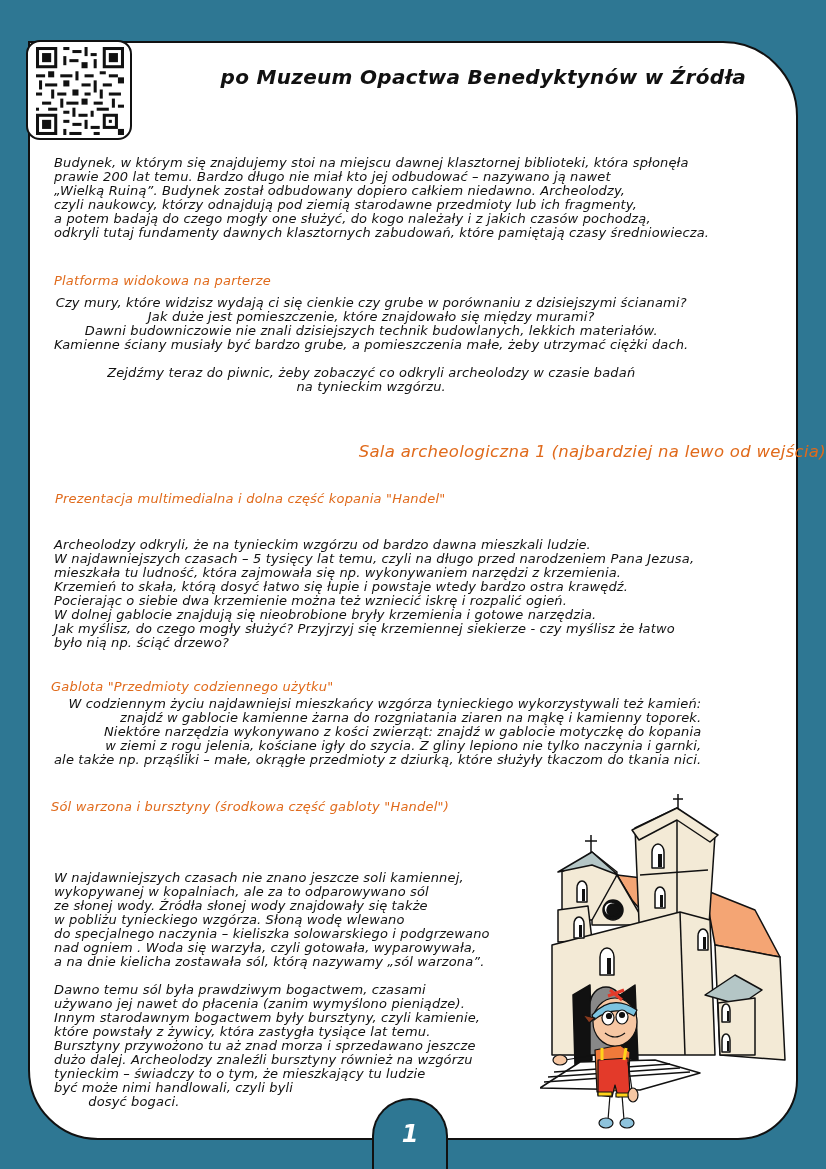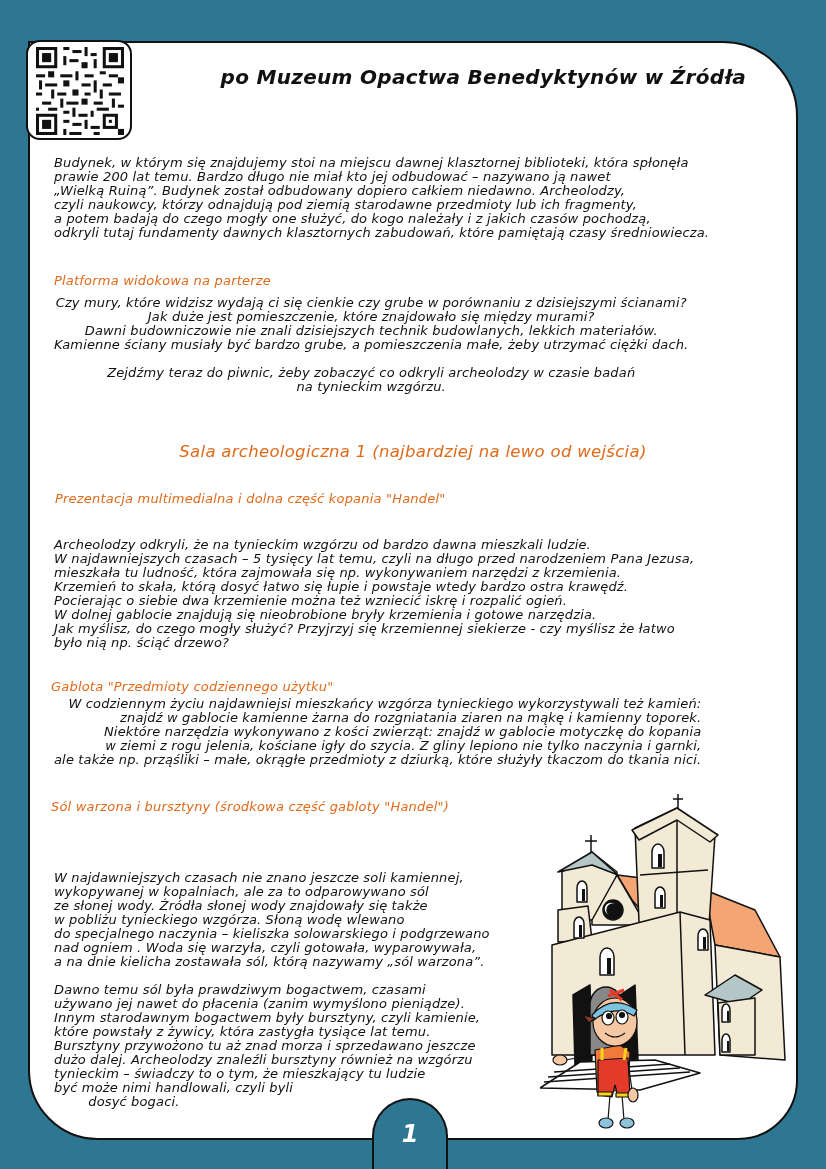--- a/index.html
+++ b/index.html
@@ -30,21 +30,21 @@
     position: absolute; right: 80px; top: 64px; text-align: right;
     font-size: 20px; font-weight: bold; color: #111; line-height: 27px;
     font-style: italic; letter-spacing: 0.3px;
   }
   .text {
     position: absolute; left: 54px; color: #111; font-size: 13px;
     line-height: 14px; font-style: italic; white-space: pre;
     letter-spacing: 0.15px;
   }
   .h-orange { position: absolute; color: #e06a1b; font-size: 13px; font-style: italic; letter-spacing: 0.2px; }
-  .h-big { position: absolute; left: 0; width: 826px; text-align: center; top: 442px;
+  .h-big { position: absolute; left: 0; width: 826px; text-align: right; top: 442px;
     color: #e06a1b; font-size: 16.5px; font-style: italic; letter-spacing: 0.3px; }
   .page-tab {
     position: absolute; left: 372px; top: 1098px; width: 76px; height: 80px;
     background: #2e7793; border: 2.5px solid #111; border-radius: 38px 38px 0 0;
     box-sizing: border-box; border-bottom: none;
   }
   .page-num {
     position: absolute; left: 372px; top: 1120px; width: 76px; text-align: center;
     color: #fff; font-size: 24px; font-weight: bold; font-style: italic;
   }

